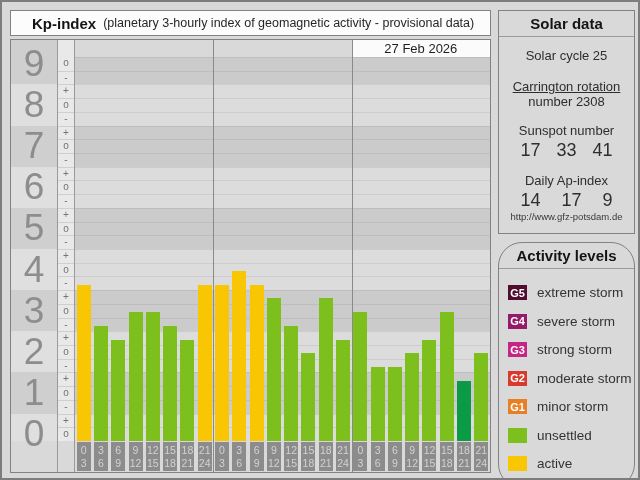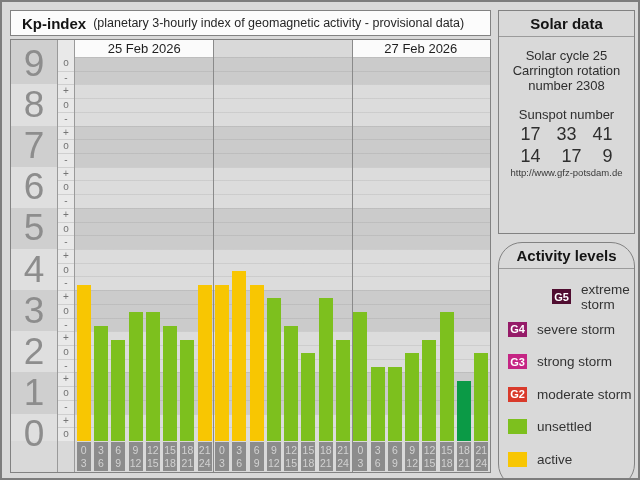--- a/index.html
+++ b/index.html
@@ -1,21 +1,21 @@
 <!DOCTYPE html>
 <html><head>
 <meta charset="utf-8">
 <style>
   html,body{margin:0;padding:0;}
   body{font-family:"Liberation Sans","DejaVu Sans",sans-serif;background:#ffffff;}
   #page{position:relative;width:640px;height:480px;background:#d9d9d9;border:2px solid #7d7d7d;box-sizing:border-box;overflow:hidden;}
   .box{position:absolute;border:1px solid #828282;background:#d9d9d9;box-sizing:border-box;}
 
   
-  #title-box{left:8px;top:8px;width:481px;height:26px;background:#fcfcfc;display:flex;align-items:center;padding-left:11px;}
+  #title-box{left:8px;top:8px;width:481px;height:26px;background:#fcfcfc;display:flex;align-items:center;padding-left:21px;}
   #title-box .t1{font-weight:bold;font-size:15px;color:#141414;margin-right:7px;}
   #title-box .t2{font-size:12.5px;color:#262626;}
 
   
   #chart-box{left:8px;top:37px;width:481px;height:434px;overflow:hidden;}
   #num-col{position:absolute;left:0;top:0;width:46px;height:401px;}
   #num-col .band{position:absolute;left:0;width:46px;}
   #num-col .num{position:absolute;left:0;width:46px;text-align:center;font-size:37px;color:#8d8d8d;line-height:0;}
   #num-sep{position:absolute;left:46px;top:0;width:1px;height:432px;background:#9a9a9a;}
   #sub-col{position:absolute;left:47px;top:0;width:16px;height:401px;background:#e9e9e9;}
@@ -122,21 +122,20 @@
           <div class="band dark" style="top: 68.5714px; height: 41.1429px;"></div>
           <div class="band light" style="top: 109.714px; height: 41.1429px;"></div>
           <div class="band dark" style="top: 150.857px; height: 41.1429px;"></div>
           <div class="band light" style="top: 192px; height: 41.1429px;"></div>
           <div class="band dark" style="top: 233.143px; height: 41.1429px;"></div>
           <div class="band light" style="top: 274.286px; height: 41.1429px;"></div>
           <div class="band dark" style="top: 315.429px; height: 41.1429px;"></div>
           <div class="band light" style="top: 356.571px; height: 27.4286px;"></div>
         </div>
         <div id="rowlines"></div>
-        <div class="date-cell" style="left: 0px; width: 138.333px;">25 Feb 2026</div>
         <div class="date-cell" style="left: 276.667px; width: 138.333px;">27 Feb 2026</div>
         <div class="kp-bar" title="25 Feb 2026 0-3h  Kp 4-" style="left: 1.64583px; bottom: 31px; height: 156.343px; background: rgb(248, 198, 2);"></div>
         <div class="hour-box" style="left: 1.64583px;">
           <div>0</div>
           <div>3</div>
         </div>
         <div class="kp-bar" title="25 Feb 2026 3-6h  Kp 3-" style="left: 18.9375px; bottom: 31px; height: 115.2px; background: rgb(125, 192, 30);"></div>
         <div class="hour-box" style="left: 18.9375px;">
           <div>3</div>
           <div>6</div>
@@ -252,56 +251,61 @@
           <div>24</div>
         </div>
         <div class="day-sep" style="left: 138.333px;"></div>
         <div class="day-sep" style="left: 276.667px;"></div>
       </div>
   </div>
 
   <div class="box" id="solar-box">
     <div class="panel-head">Solar data</div>
     <div class="sline" style="margin-top:12px;">Solar cycle 25</div>
-    <div class="sline" style="margin-top:0;">Carrington rotation</div>
+    <div class="sline" style="margin-top:16px;text-decoration:underline;">Carrington rotation</div>
     <div class="sline">number 2308</div>
     <div class="sline" style="margin-top:14px;">Sunspot number</div>
     <div class="vals" id="sunspot-vals">
         <span>17</span>
         <span>33</span>
         <span>41</span>
       </div>
+    <div class="sline" style="margin-top:13px;">Daily Ap-index</div>
     <div class="vals" id="ap-vals">
         <span>14</span>
         <span>17</span>
         <span>9</span>
       </div>
     <div class="credit">http://www.gfz-potsdam.de</div>
   </div>
 
   <div class="box" id="legend-box">
     <div class="panel-head">Activity levels</div>
     <div id="legend-rows">
         <div class="leg-row">
-          <div class="leg-swatch" style="background: rgb(80, 13, 48); margin-left: 44px;">G5</div>
+          <div class="leg-swatch" style="background: rgb(80, 13, 48);">G5</div>
           <div class="leg-label">extreme storm</div>
         </div>
         <div class="leg-row">
           <div class="leg-swatch" style="background: rgb(149, 27, 104);">G4</div>
           <div class="leg-label">severe storm</div>
         </div>
         <div class="leg-row">
           <div class="leg-swatch" style="background: rgb(197, 37, 132);">G3</div>
           <div class="leg-label">strong storm</div>
         </div>
         <div class="leg-row">
           <div class="leg-swatch" style="background: rgb(217, 58, 43);">G2</div>
           <div class="leg-label">moderate storm</div>
         </div>
         <div class="leg-row">
+          <div class="leg-swatch" style="background: rgb(232, 127, 37);">G1</div>
+          <div class="leg-label">minor storm</div>
+        </div>
+        <div class="leg-row">
           <div class="leg-swatch" style="background: rgb(125, 192, 30);"></div>
           <div class="leg-label">unsettled</div>
         </div>
         <div class="leg-row">
           <div class="leg-swatch" style="background: rgb(248, 198, 2);"></div>
           <div class="leg-label">active</div>
         </div>
       </div>
   </div>
 

